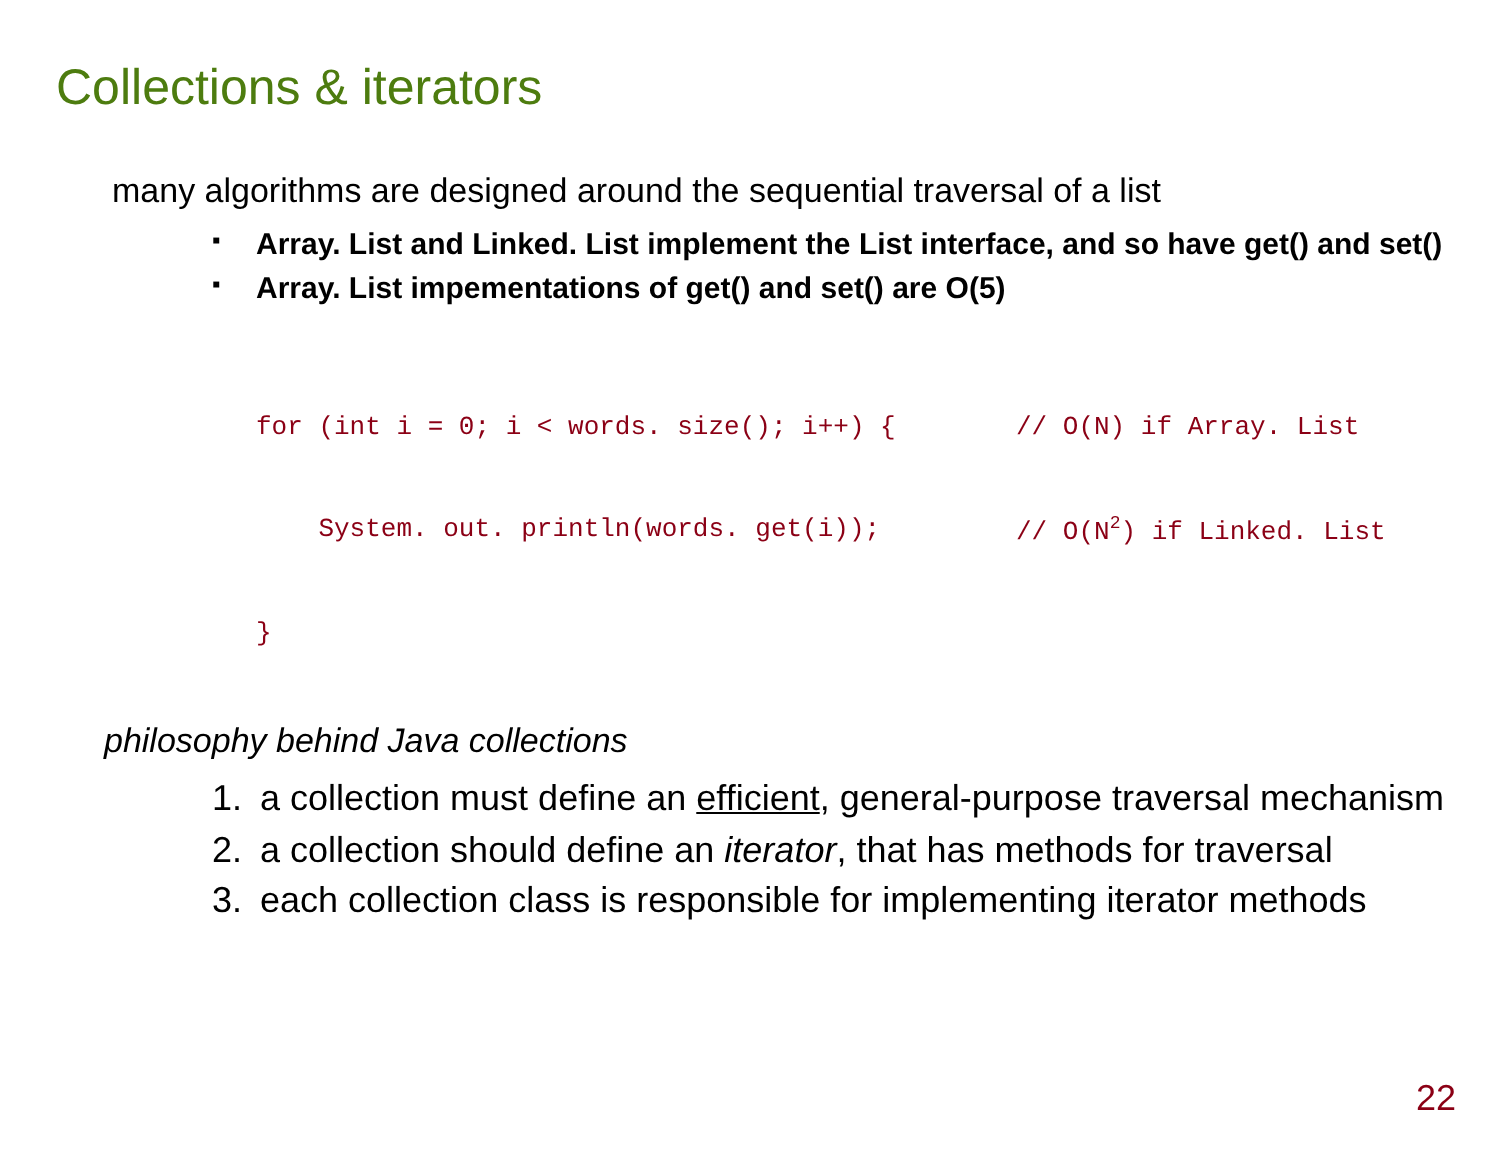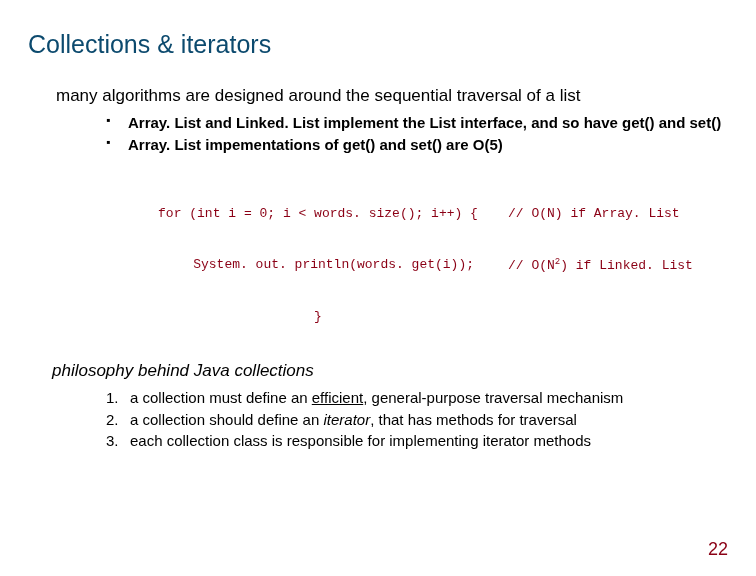--- a/index.html
+++ b/index.html
@@ -6,21 +6,21 @@
   body {
     width: 756px;
     height: 576px;
     background: #fff;
     font-family: Arial, Helvetica, sans-serif;
     color: #000;
     position: relative;
     padding: 30px 28px 20px 28px;
   }
   .title {
-    color: #0c4a6e;
+    color: #4d7c0f;
     font-size: 25px;
     font-weight: normal;
     margin-bottom: 26px;
   }
   .body-text {
     font-size: 17px;
     line-height: 1.3;
     padding-left: 30px;
     text-indent: -30px;
     margin-left: 28px;
@@ -47,33 +47,32 @@
     font-size: 12px;
   }
   .code-block {
     font-family: "Courier New", monospace;
     font-size: 13px;
     color: #8b0015;
     margin-left: 100px;
     margin-bottom: 18px;
     line-height: 1.3;
     white-space: pre;
-    text-align: center;
   }
   .code-row { display: flex; }
   .code-left { width: 380px; }
   .code-right { }
   .sup { font-size: 9px; vertical-align: super; }
   .num-list {
     list-style: none;
     margin-left: 78px;
     counter-reset: item;
   }
   .num-list li {
-    font-size: 15px;
+    font-size: 18px;
     line-height: 1.3;
     position: relative;
     padding-left: 24px;
     margin-bottom: 2px;
     counter-increment: item;
   }
   .num-list li::before {
     content: counter(item) ".";
     position: absolute;
     left: 0;

